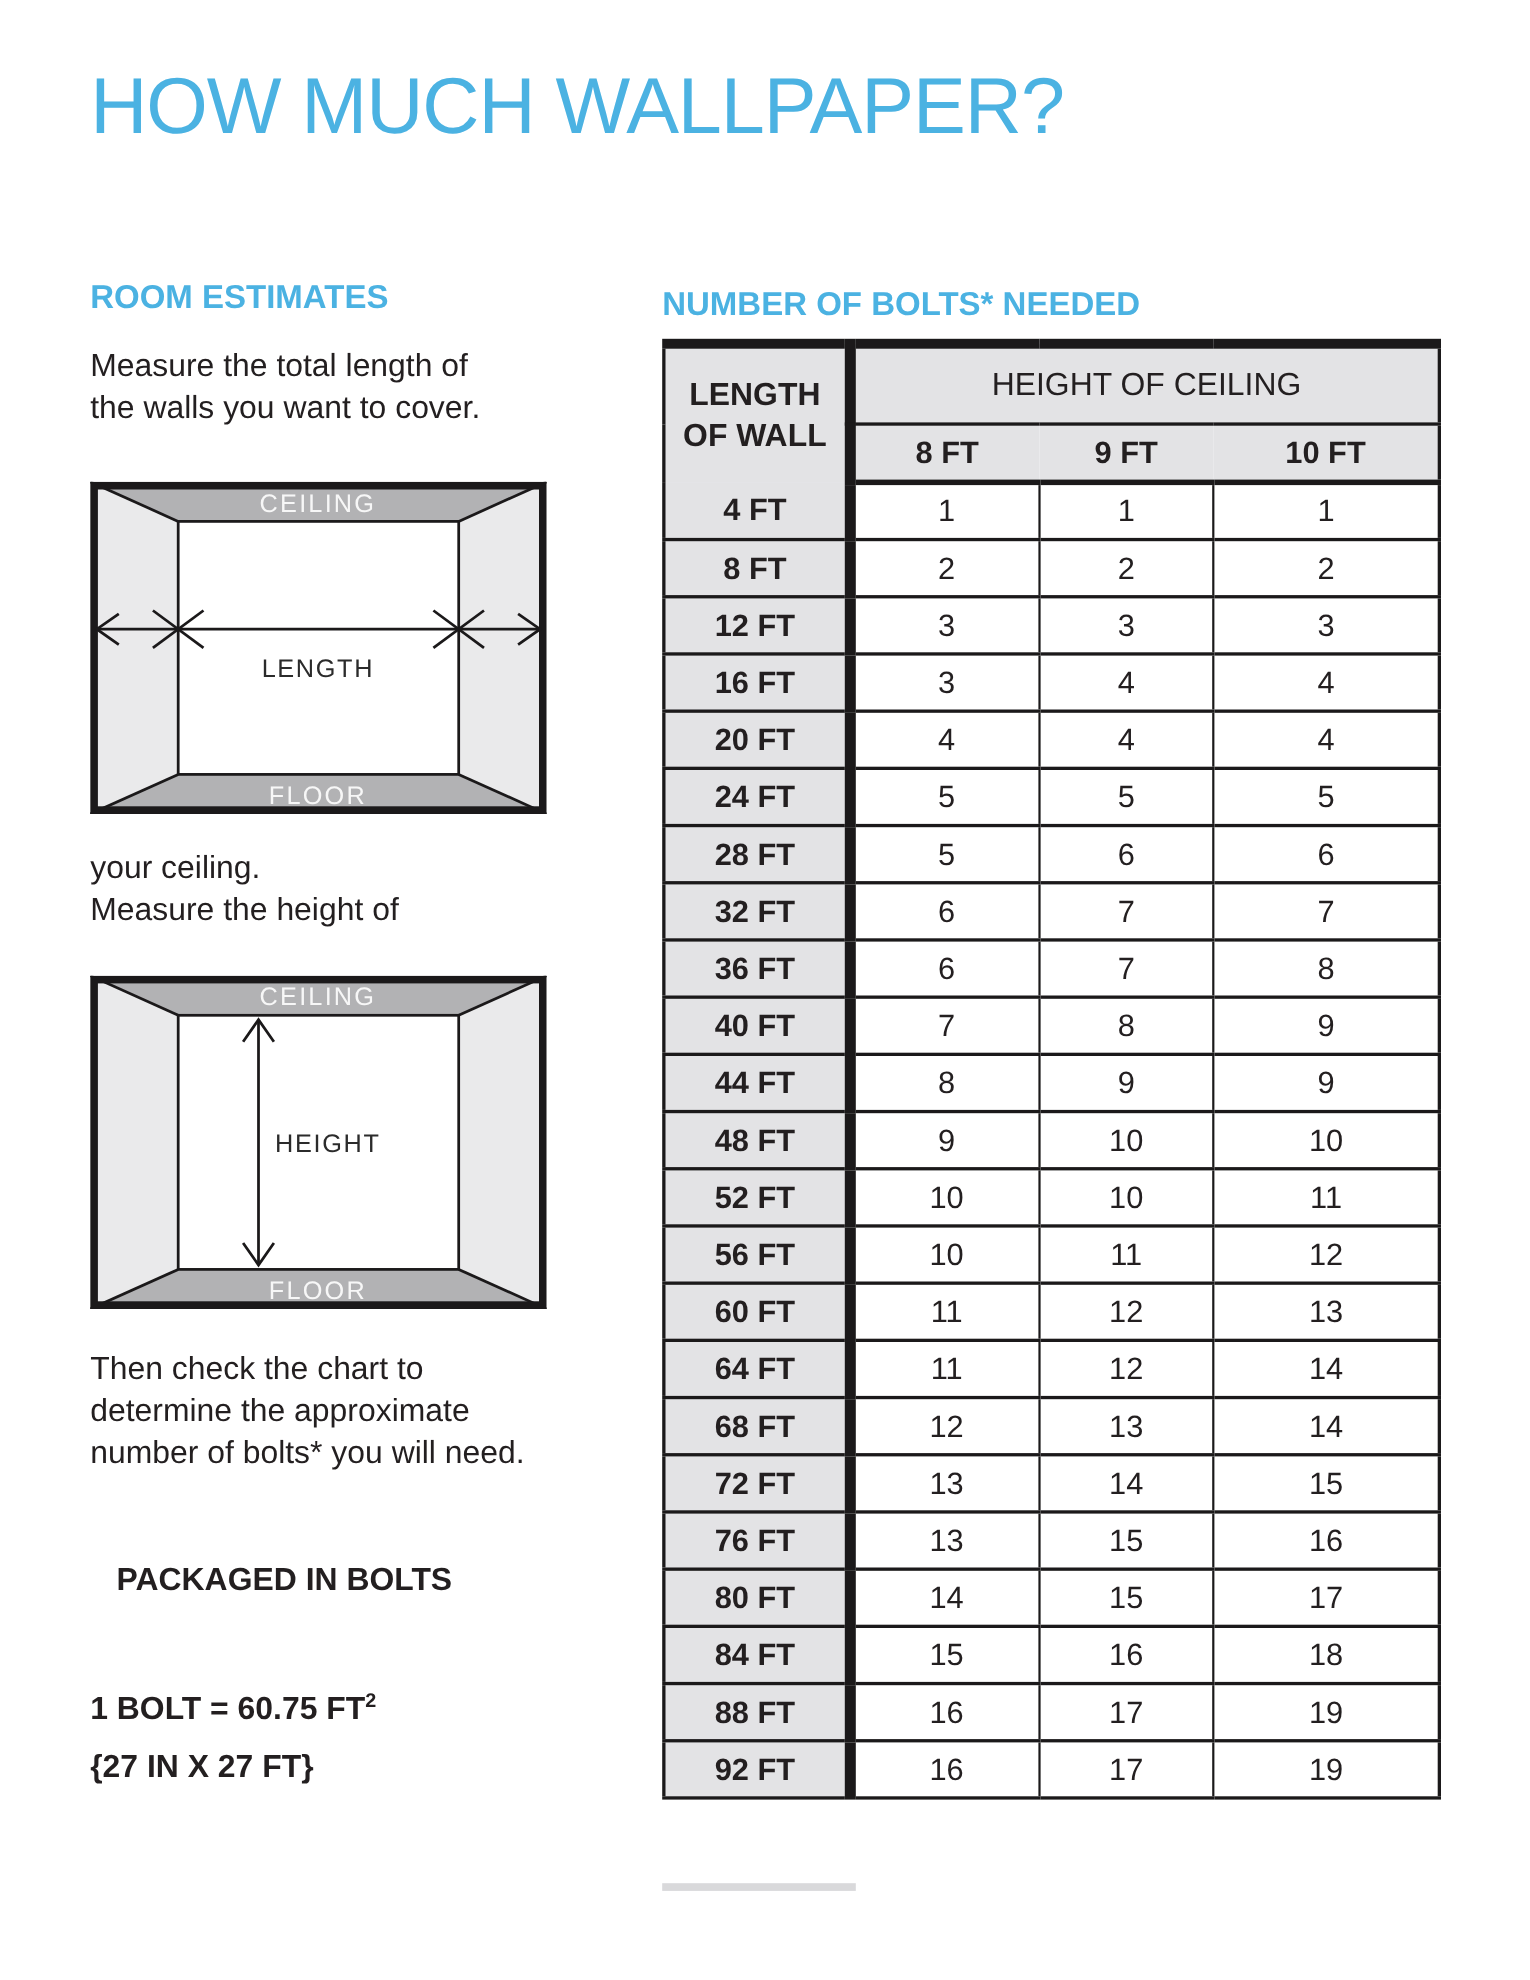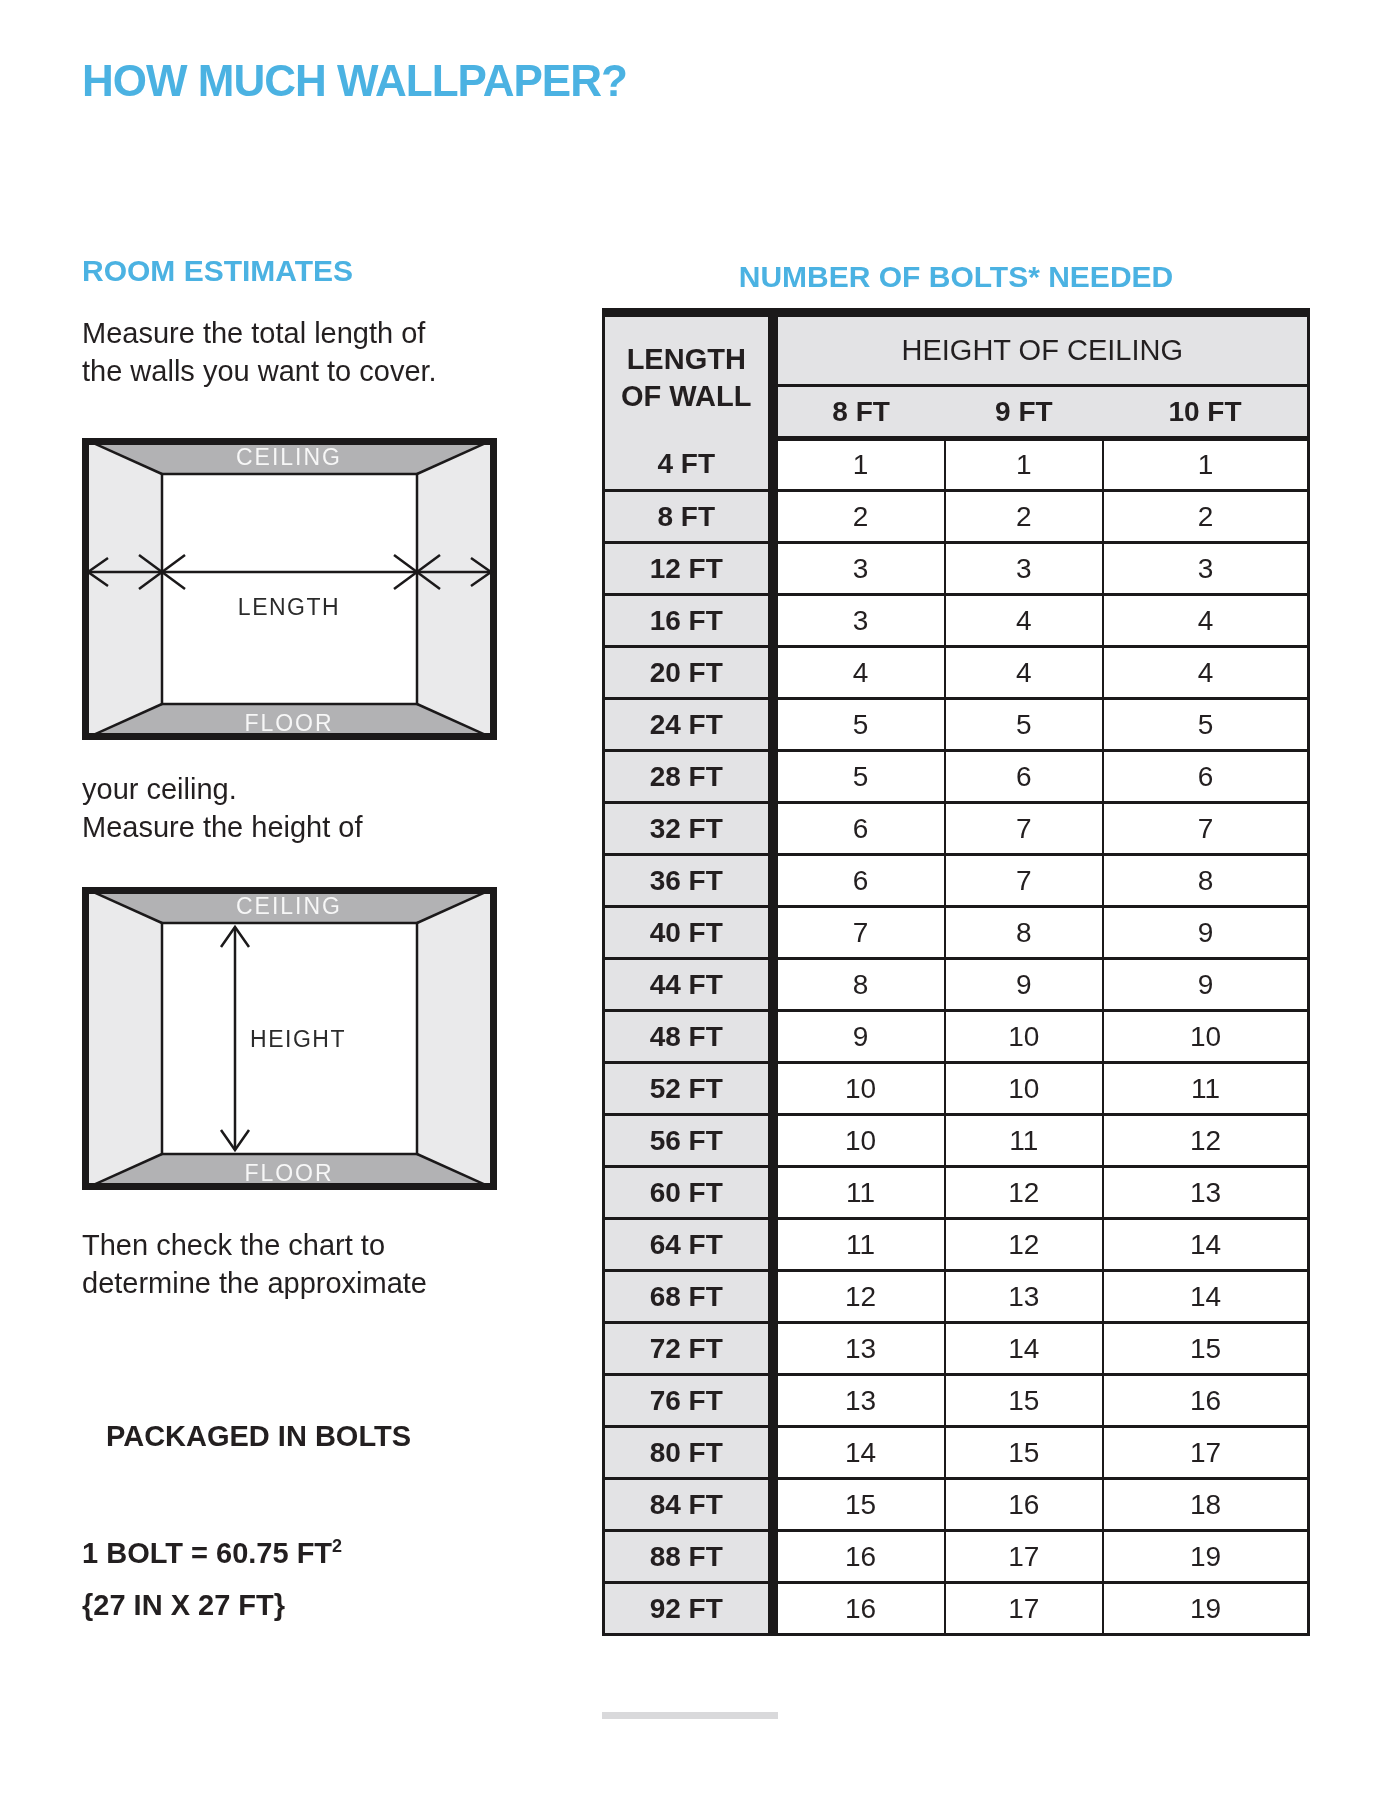--- a/index.html
+++ b/index.html
@@ -12,40 +12,40 @@
   }
   *{box-sizing:border-box;}
   html,body{margin:0;padding:0;}
   body{
     width:1391px;height:1800px;position:relative;background:#fff;
     font-family:"Liberation Sans", sans-serif;color:var(--ink);
     overflow:hidden;
   }
   .abs{position:absolute;}
   #page-title{
-    left:82px;top:56px;font-size:44px;font-weight:bold;color:var(--blue);
+    left:82px;top:56px;font-size:72px;font-weight:normal;color:var(--blue);
     letter-spacing:-1px;white-space:nowrap;text-align:right;
   }
   .section-heading{
     font-size:30px;font-weight:bold;color:var(--blue);white-space:nowrap;
   }
   #room-estimates-heading{left:82px;top:254px;text-align:center;}
   .body-text{font-size:29px;line-height:38px;color:var(--ink);}
   #instruction-1{left:82px;top:314px;}
   #instruction-2{left:82px;top:770px;}
   #instruction-3{left:82px;top:1226px;}
   #footnote{
     left:82px;top:1416px;font-size:29px;line-height:40px;font-weight:bold;
   }
   #footnote .star{display:inline-block;width:24px;}
   #footnote .indent{padding-left:24px;text-align:center;}
   #bolt-info{left:82px;top:1520px;font-size:29px;line-height:52px;font-weight:bold;}
   #bolt-info sup{font-size:18px;}
   #table-heading{
-    left:602px;top:260px;width:708px;text-align:center;
+    left:602px;top:260px;width:708px;text-align:left;
   }
   
   #bolts-table{
     position:absolute;left:602px;top:308px;width:708px;
     border-collapse:collapse;
     border-top:9px solid var(--line);
     border-left:3px solid var(--line);
     border-right:3px solid var(--line);
     border-bottom:3px solid var(--line);
     font-size:28px;color:var(--ink);
@@ -160,20 +160,21 @@
     </g>
     <text x="216" y="160" text-anchor="middle" class="diag-label-dark">HEIGHT</text>
     <text x="207" y="27" text-anchor="middle" class="diag-label-light">CEILING</text>
     <text x="207" y="294" text-anchor="middle" class="diag-label-light">FLOOR</text>
   </svg>
 </div>
 
 <div class="abs body-text" id="instruction-3">
   <div>Then check the chart to</div>
   <div>determine the approximate</div>
+  <div>number of bolts* you will need.</div>
 </div>
 
 <div class="abs" id="footnote">
   <div class="indent">PACKAGED IN BOLTS</div>
 </div>
 
 <div class="abs" id="bolt-info">
   <div><span>1 BOLT = 60.75 FT</span><sup>2</sup></div>
   <div>{27 IN X 27 FT}</div>
 </div>

